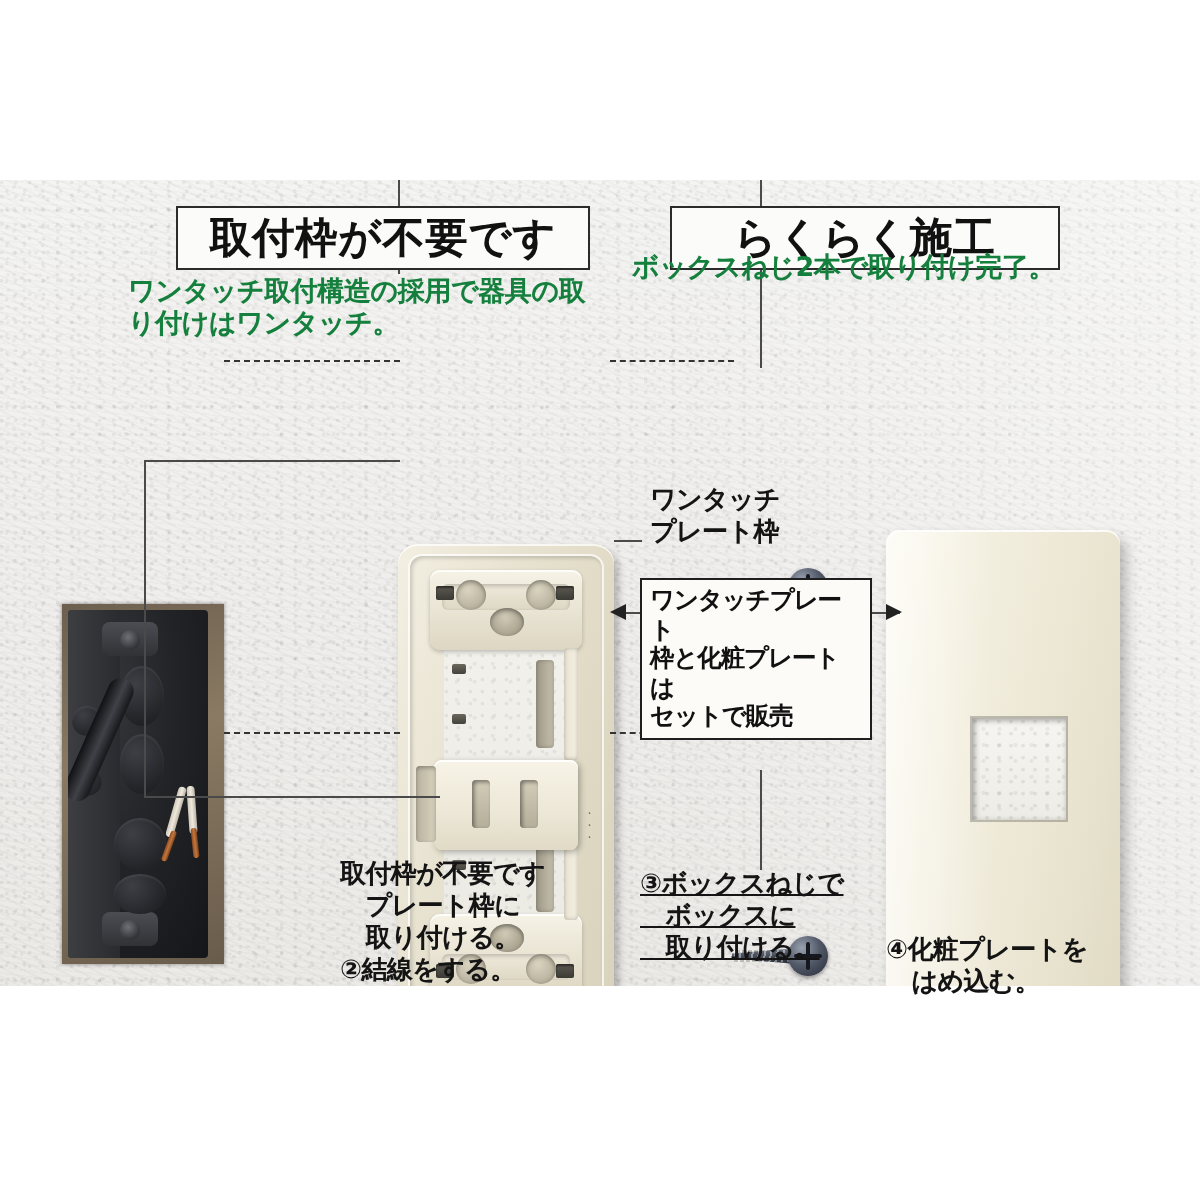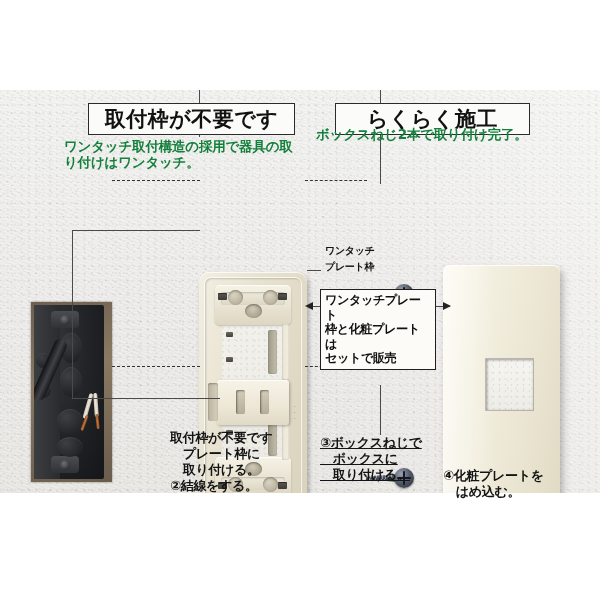--- a/index.html
+++ b/index.html
@@ -240,21 +240,21 @@
   .solid-v{position:absolute;width:0;border-left:1.3px solid #4a4a4a;z-index:35;}
   .arrow{
     position:absolute;width:0;height:0;z-index:36;
     border-top:4.5px solid transparent;border-bottom:4.5px solid transparent;
   }
   .arrow.right{border-left:8px solid #222;}
   .arrow.left{border-right:8px solid #222;}
 
   
   .callout{
-    position:absolute;color:#141414;font-size:10px;font-weight:700;
+    position:absolute;color:#141414;font-size:13px;font-weight:700;
     line-height:15.5px;letter-spacing:-.3px;white-space:pre-line;z-index:40;
   }
   .boxed-callout{
     position:absolute;border:1.4px solid #1f1f1f;background:#fcfbf7;
     color:#111;font-size:12.2px;font-weight:700;line-height:14.5px;
     letter-spacing:-.5px;padding:3px 4px;white-space:pre-line;z-index:40;
   }
   .caption{
     position:absolute;color:#141414;font-size:13px;font-weight:700;
     line-height:16px;letter-spacing:-.3px;white-space:pre-line;z-index:40;

